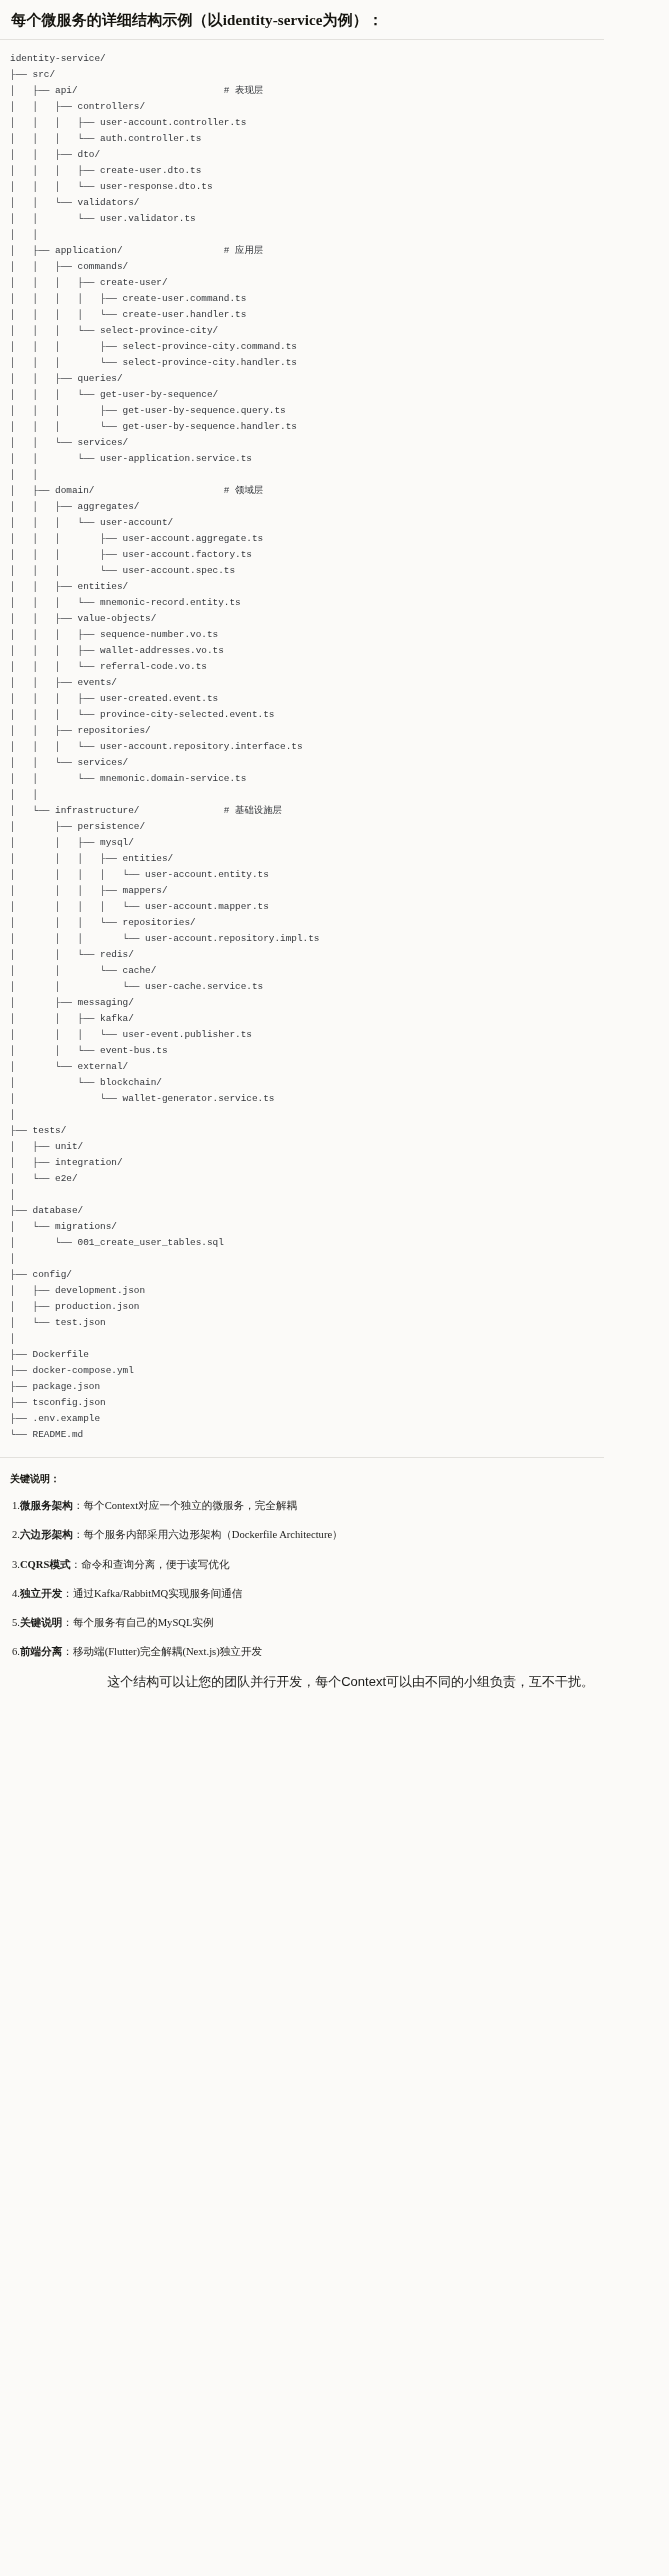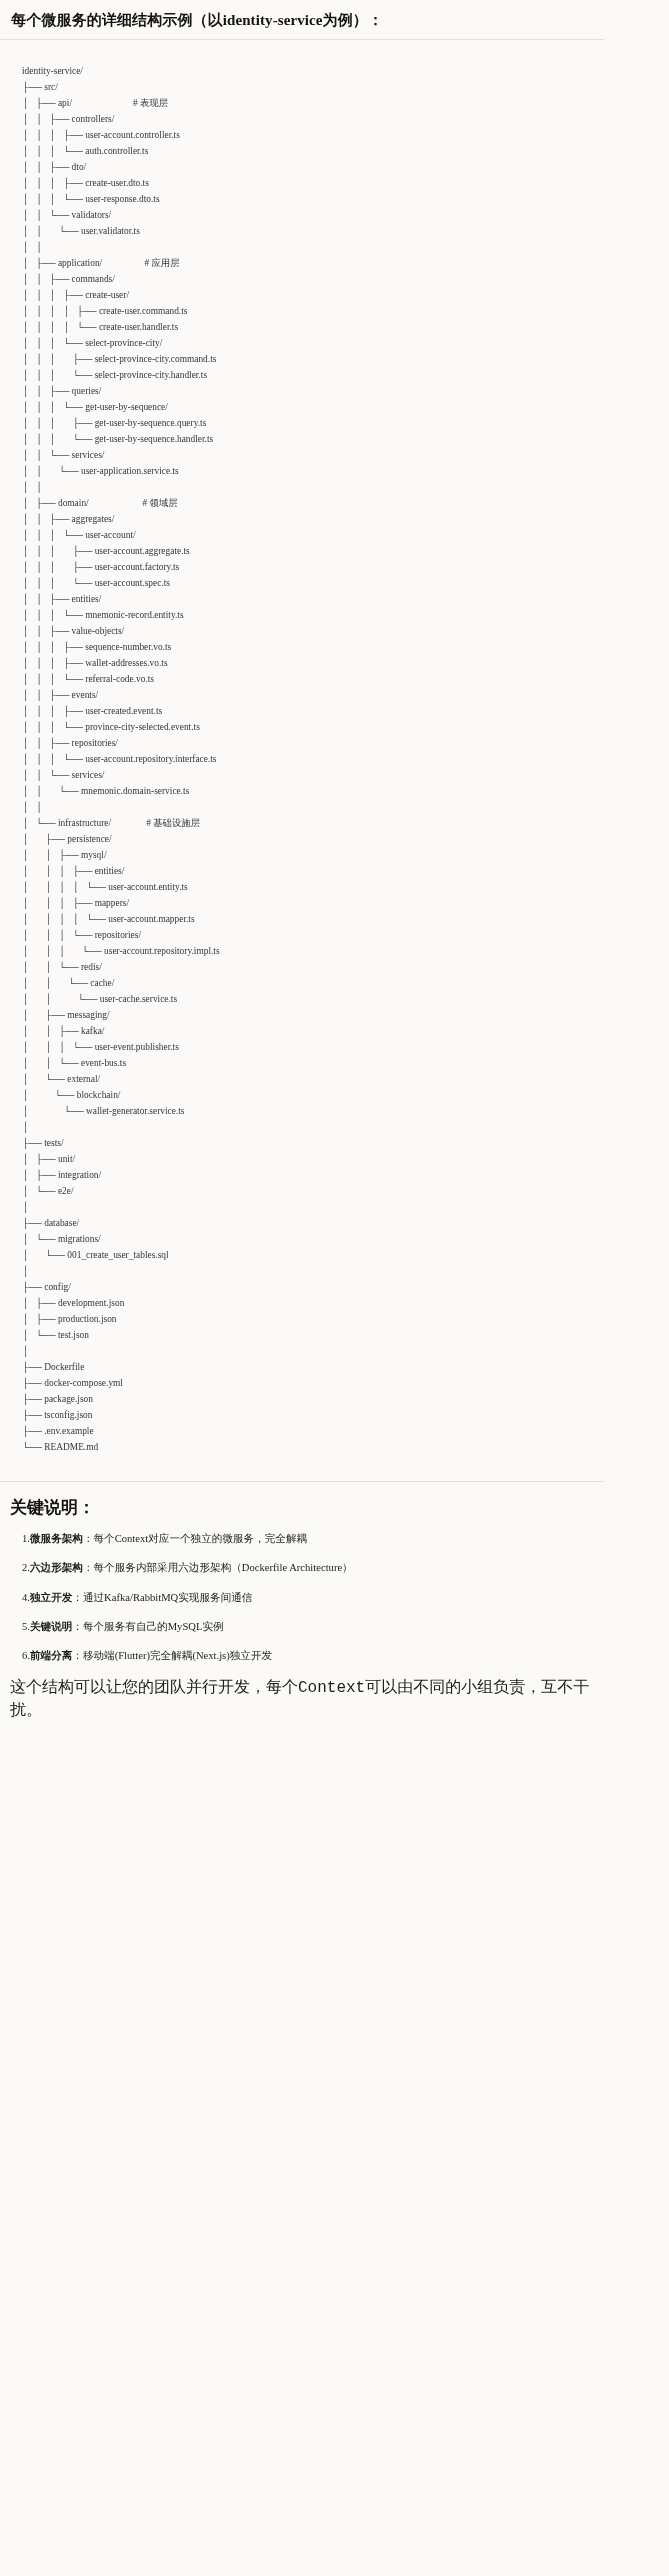--- a/index.html
+++ b/index.html
@@ -37,45 +37,45 @@
   }
 
   
   .tree-block {
     padding: 11.3px 10px 13.8px 10px;
     border-bottom: 0.6px solid #e3e1dd;
     background: #fbfaf8;
     overflow: hidden;
   }
   pre.tree {
-    margin: 12px;
-    font-family: Liberation Serif, serif;
+    margin: 0;
+    font-family: Liberation Mono, monospace;
     font-size: 9.4px;
     line-height: 16px;
     color: #33363b;
     white-space: pre;
     letter-spacing: 0px;
     tab-size: 4;
   }
 
   
   .notes {
     padding: 13.8px 10px 12.5px 10px;
     background: #fbfaf8;
   }
   .notes-title {
     font-family: Liberation Sans, sans-serif;
     font-weight: bold;
-    font-size: 17px;
+    font-size: 10px;
     margin: 0 0 12.5px 0;
     color: #15140f;
   }
   ol.note-list {
     list-style: none;
-    margin: 12px;
+    margin: 2px;
     padding: 0;
   }
   ol.note-list li {
     font-family: "Liberation Serif", serif;
     font-size: 10.6px;
     line-height: 1.45;
     margin: 0 0 13.8px 0;
     color: #1d1d1b;
   }
   ol.note-list li .num {
@@ -84,25 +84,26 @@
   ol.note-list li .term {
     font-weight: bold;
   }
   ol.note-list li .sep {
     font-weight: normal;
   }
   ol.note-list li .desc {
     font-weight: normal;
   }
   .closing {
-    font-family: Liberation Mono, monospace;
-    font-size: 16px;
+    font-family: Liberation Sans, sans-serif;
+    font-size: 13px;
     line-height: 1.45;
     margin: 3.8px 0 0 0;
     color: #1d1d1b;
+    text-align: right;
   }
 </style>
 </head>
 <body>
 
 <div class="page">
 
   <header class="doc-header">
     <h1 class="doc-title">每个微服务的详细结构示例（以identity-service为例）：</h1>
   </header>
@@ -195,20 +196,21 @@
 ├── tsconfig.json
 ├── .env.example
 └── README.md</pre>
   </section>
 
   <section class="notes">
     <h2 class="notes-title">关键说明：</h2>
     <ol class="note-list" id="note-list">
         <li><span class="num">1.</span><span class="term">微服务架构</span><span class="sep">：</span><span class="desc">每个Context对应一个独立的微服务，完全解耦</span></li>
         <li><span class="num">2.</span><span class="term">六边形架构</span><span class="sep">：</span><span class="desc">每个服务内部采用六边形架构（Dockerfile Architecture）</span></li>
+        <li><span class="num">3.</span><span class="term">CQRS模式</span><span class="sep">：</span><span class="desc">命令和查询分离，便于读写优化</span></li>
         <li><span class="num">4.</span><span class="term">独立开发</span><span class="sep">：</span><span class="desc">通过Kafka/RabbitMQ实现服务间通信</span></li>
         <li><span class="num">5.</span><span class="term">关键说明</span><span class="sep">：</span><span class="desc">每个服务有自己的MySQL实例</span></li>
         <li><span class="num">6.</span><span class="term">前端分离</span><span class="sep">：</span><span class="desc">移动端(Flutter)完全解耦(Next.js)独立开发</span></li>
       </ol>
     <p class="closing">这个结构可以让您的团队并行开发，每个Context可以由不同的小组负责，互不干扰。</p>
   </section>
 
 </div>
 
 

